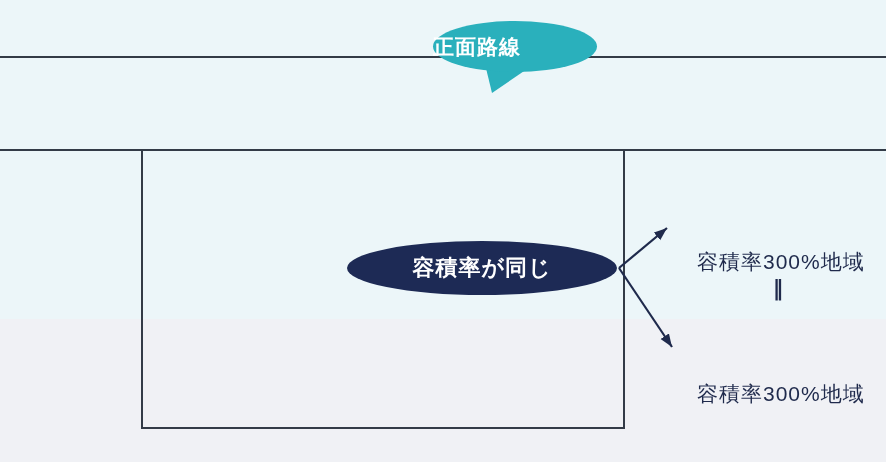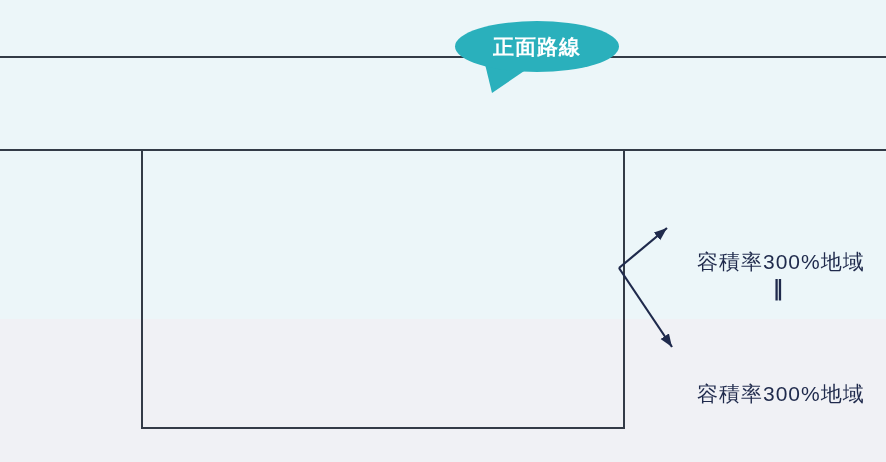--- a/index.html
+++ b/index.html
@@ -43,27 +43,26 @@
   .overlay {
     position: absolute;
     left: 0; top: 0;
     width: 886px; height: 462px;
     pointer-events: none;
     z-index: 3;
   }
   
   .bubble {
     position: absolute;
-    left: 455px; top: 21px;
+    left: 433px; top: 21px;
     width: 164px; height: 51px;
     background: #2ab0bc;
     border-radius: 50%;
     display: flex;
     align-items: center;
-    justify-content: center;
     z-index: 4;
   }
   .bubble .label {
     color: #ffffff;
     font-size: 21px;
     font-weight: bold;
     letter-spacing: 1px;
     white-space: nowrap;
   }
   
@@ -131,20 +130,23 @@
     </defs>
     <polygon points="484,60 530,67 492,93" fill="#2ab0bc"></polygon>
     <line x1="619" y1="268" x2="667" y2="228" stroke="#1f2a4c" stroke-width="2.2" marker-end="url(#arrowhead)"></line>
     <line x1="619" y1="268" x2="672" y2="347" stroke="#1f2a4c" stroke-width="2.2" marker-end="url(#arrowhead)"></line>
   </svg>
 
   <div class="bubble">
     <span class="label">正面路線</span>
   </div>
 
+  <div class="navy-ellipse">
+    <span class="label">容積率が同じ</span>
+  </div>
 
   <div class="zone-label upper">容積率300%地域</div>
 
   <div class="equal-mark">‖</div>
 
   <div class="zone-label lower">容積率300%地域</div>
 
 </div>
 
 </body></html>

